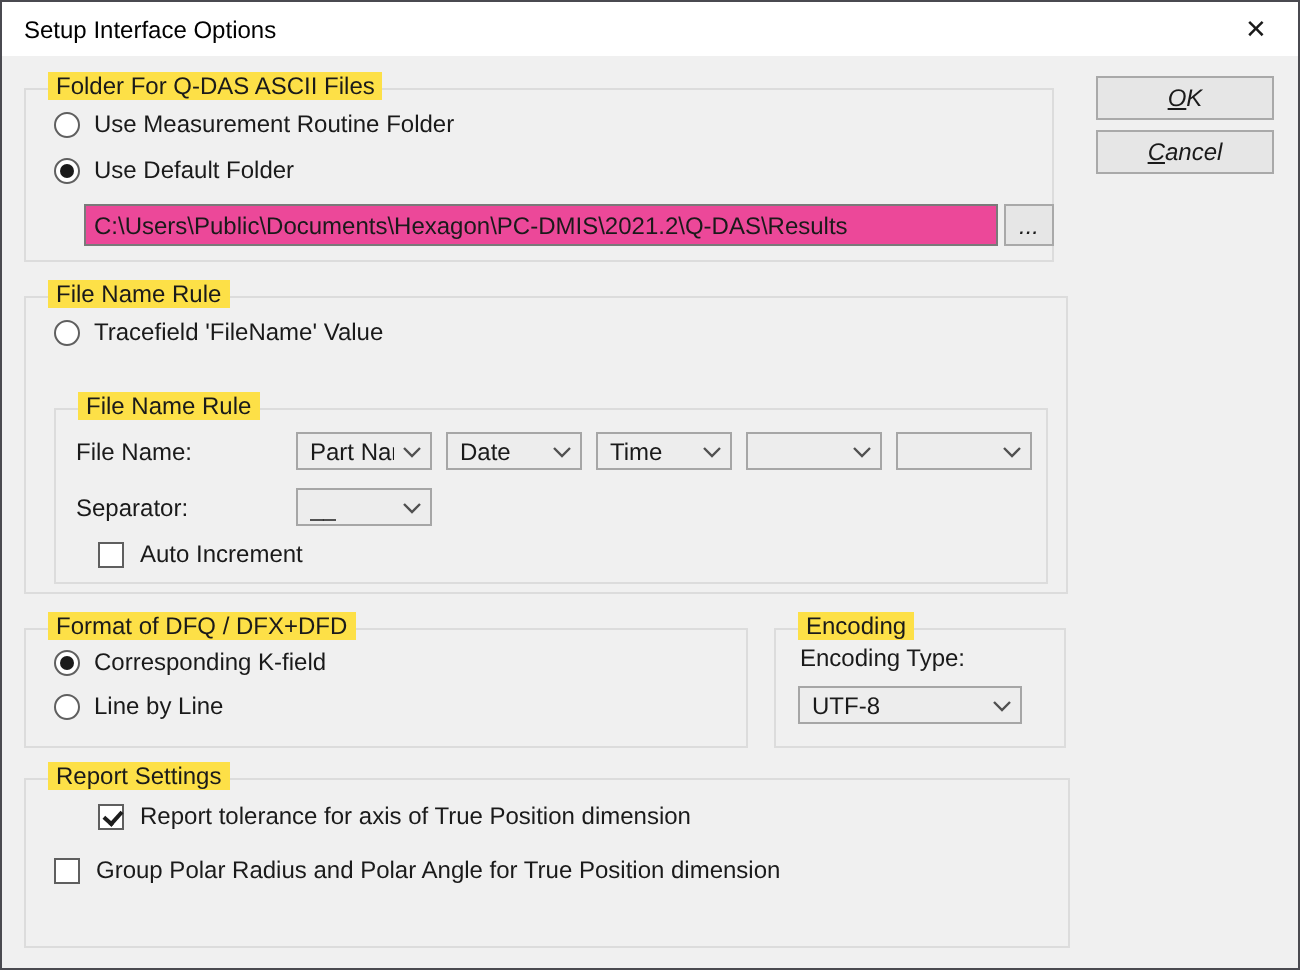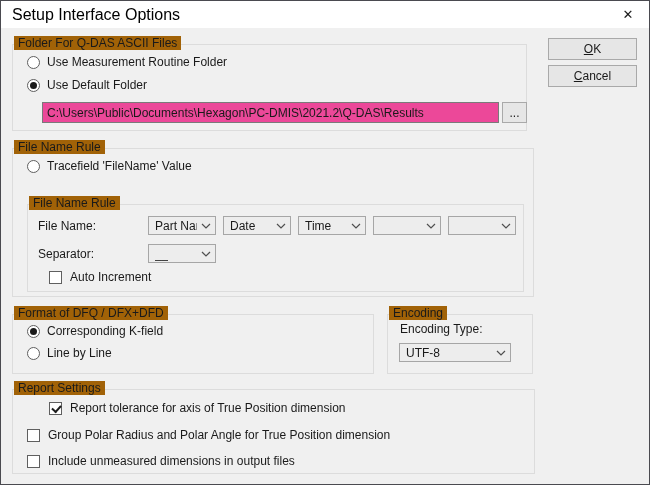--- a/index.html
+++ b/index.html
@@ -15,35 +15,35 @@
     width: 650px; height: 485px;
     background: #f0f0f0;
     border: 1px solid #4a4a50;
   }
   
   .titlebar {
     position: absolute; left: 0; top: 0; right: 0; height: 27px;
     background: #ffffff;
     display: flex; align-items: center;
   }
-  .titlebar-text { padding-left: 11px; font-size: 16px; color: #000; text-align: right; }
+  .titlebar-text { padding-left: 11px; font-size: 12px; color: #000; text-align: right; }
   .close-btn {
     margin-left: auto; width: 42px; height: 27px;
     display: flex; align-items: center; justify-content: center;
     font-size: 13px; color: #1a1a1a; cursor: default;
   }
   
   .group {
     position: absolute;
     border: 1px solid #dcdcdc;
     background: #f0f0f0;
   }
   .group-title {
-    position: absolute; top: -9px; left: 1px;
-    background: #a16207; padding: 0 4px;
+    position: absolute; top: -9px; left: 11px;
+    background: #fde047; padding: 0 4px;
     white-space: nowrap; color: #1a1a1a;
   }
   
   .radio-row { position: absolute; display: flex; align-items: center; }
   .radio {
     width: 13px; height: 13px; border: 1px solid #5f5f5f; border-radius: 50%;
     background: #fff; position: relative; flex: 0 0 auto;
   }
   .radio.checked::after {
     content: ""; position: absolute; left: 2px; top: 2px;
@@ -75,21 +75,21 @@
     background: #ededed; border: 1px solid #a6a6a6;
     display: flex; align-items: center; padding: 0 4px 0 6px;
     overflow: hidden;
   }
   .combo-text { white-space: nowrap; overflow: hidden; }
   .combo .chev { margin-left: auto; display: flex; flex: 0 0 auto; padding-left: 4px; }
   
   .btn {
     position: absolute; background: #e6e6e6; border: 1px solid #a9a9a9;
     display: flex; align-items: center; justify-content: center;
-    font-size: 12px; color: #1a1a1a; cursor: default;
+    font-size: 12px; color: #1a1a1a; cursor: default; font-style: italic;
   }
   .btn .btn-label { display: block; }
   .btn .btn-label::first-letter { text-decoration: underline; }
   .label { position: absolute; white-space: nowrap; }
 </style>
 </head>
 <body>
 
 <div class="dialog">
 
@@ -229,19 +229,15 @@
     <span class="group-title">Report Settings</span>
 
     <div class="check-row" style="left:14px; top:11px;padding-left:22px;">
       <span class="checkbox checked"></span>
       <span class="check-label">Report tolerance for axis of True Position dimension</span>
     </div>
     <div class="check-row" style="left:14px; top:38px;">
       <span class="checkbox"></span>
       <span class="check-label">Group Polar Radius and Polar Angle for True Position dimension</span>
     </div>
-    <div class="check-row" style="left:14px; top:64px;">
-      <span class="checkbox"></span>
-      <span class="check-label">Include unmeasured dimensions in output files</span>
-    </div>
   </div>
 
 </div>
 
 </body></html>

